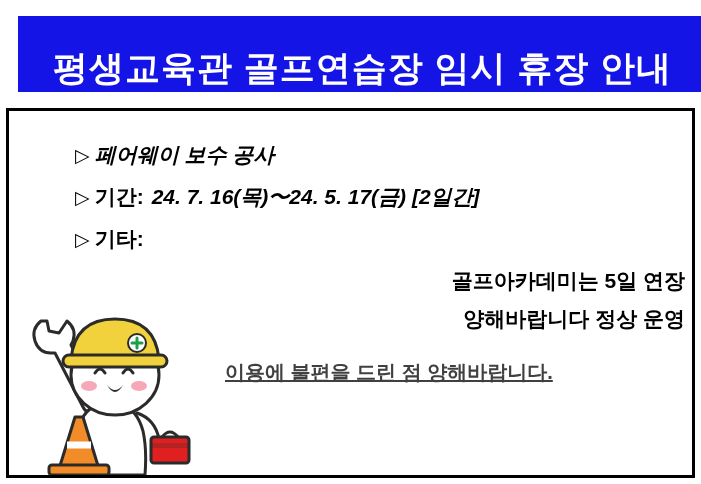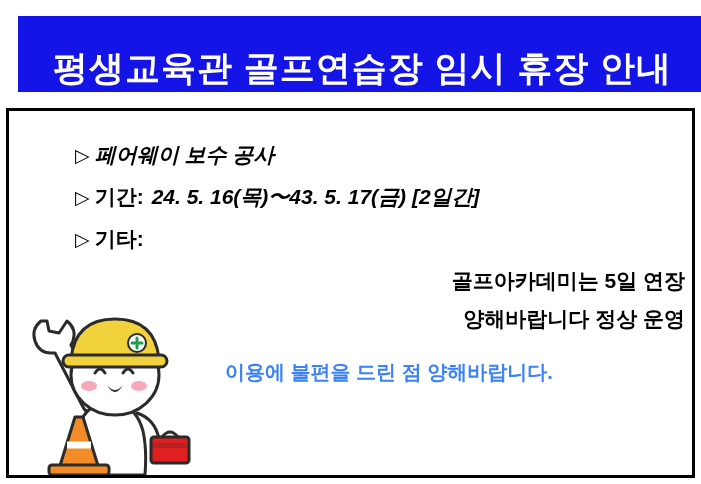--- a/index.html
+++ b/index.html
@@ -88,22 +88,23 @@
     font-weight: bold;
     color: #000000;
     white-space: nowrap;
     text-align: right;
   }
   .closing {
     margin-top: 26px;
     margin-left: 150px;
     font-size: 20px;
     font-weight: bold;
-    color: #3b82f6;
+    color: #404040;
     white-space: nowrap;
+    text-decoration: underline;
   }
   
   .mascot {
     position: absolute;
     left: 10px;
     bottom: 0px;
     width: 210px;
     height: 220px;
   }
   .mascot svg { display: block; }
@@ -122,21 +123,21 @@
     <div class="lines">
 
       <div class="line">
         <span class="tri">▷</span>
         <span class="val">페어웨이 보수 공사</span>
       </div>
 
       <div class="line">
         <span class="tri">▷</span>
         <span class="lbl">기간:</span>
-        <span class="val">24. 5. 16(목)〜43. 5. 17(금) [2일간]</span>
+        <span class="val">24. 7. 16(목)〜24. 5. 17(금) [2일간]</span>
       </div>
 
       <div class="line">
         <span class="tri">▷</span>
         <span class="lbl">기타:</span>
       </div>
 
       <div class="sub-line">골프아카데미는 5일 연장</div>
       <div class="sub-line">양해바랍니다 정상 운영</div>
 

